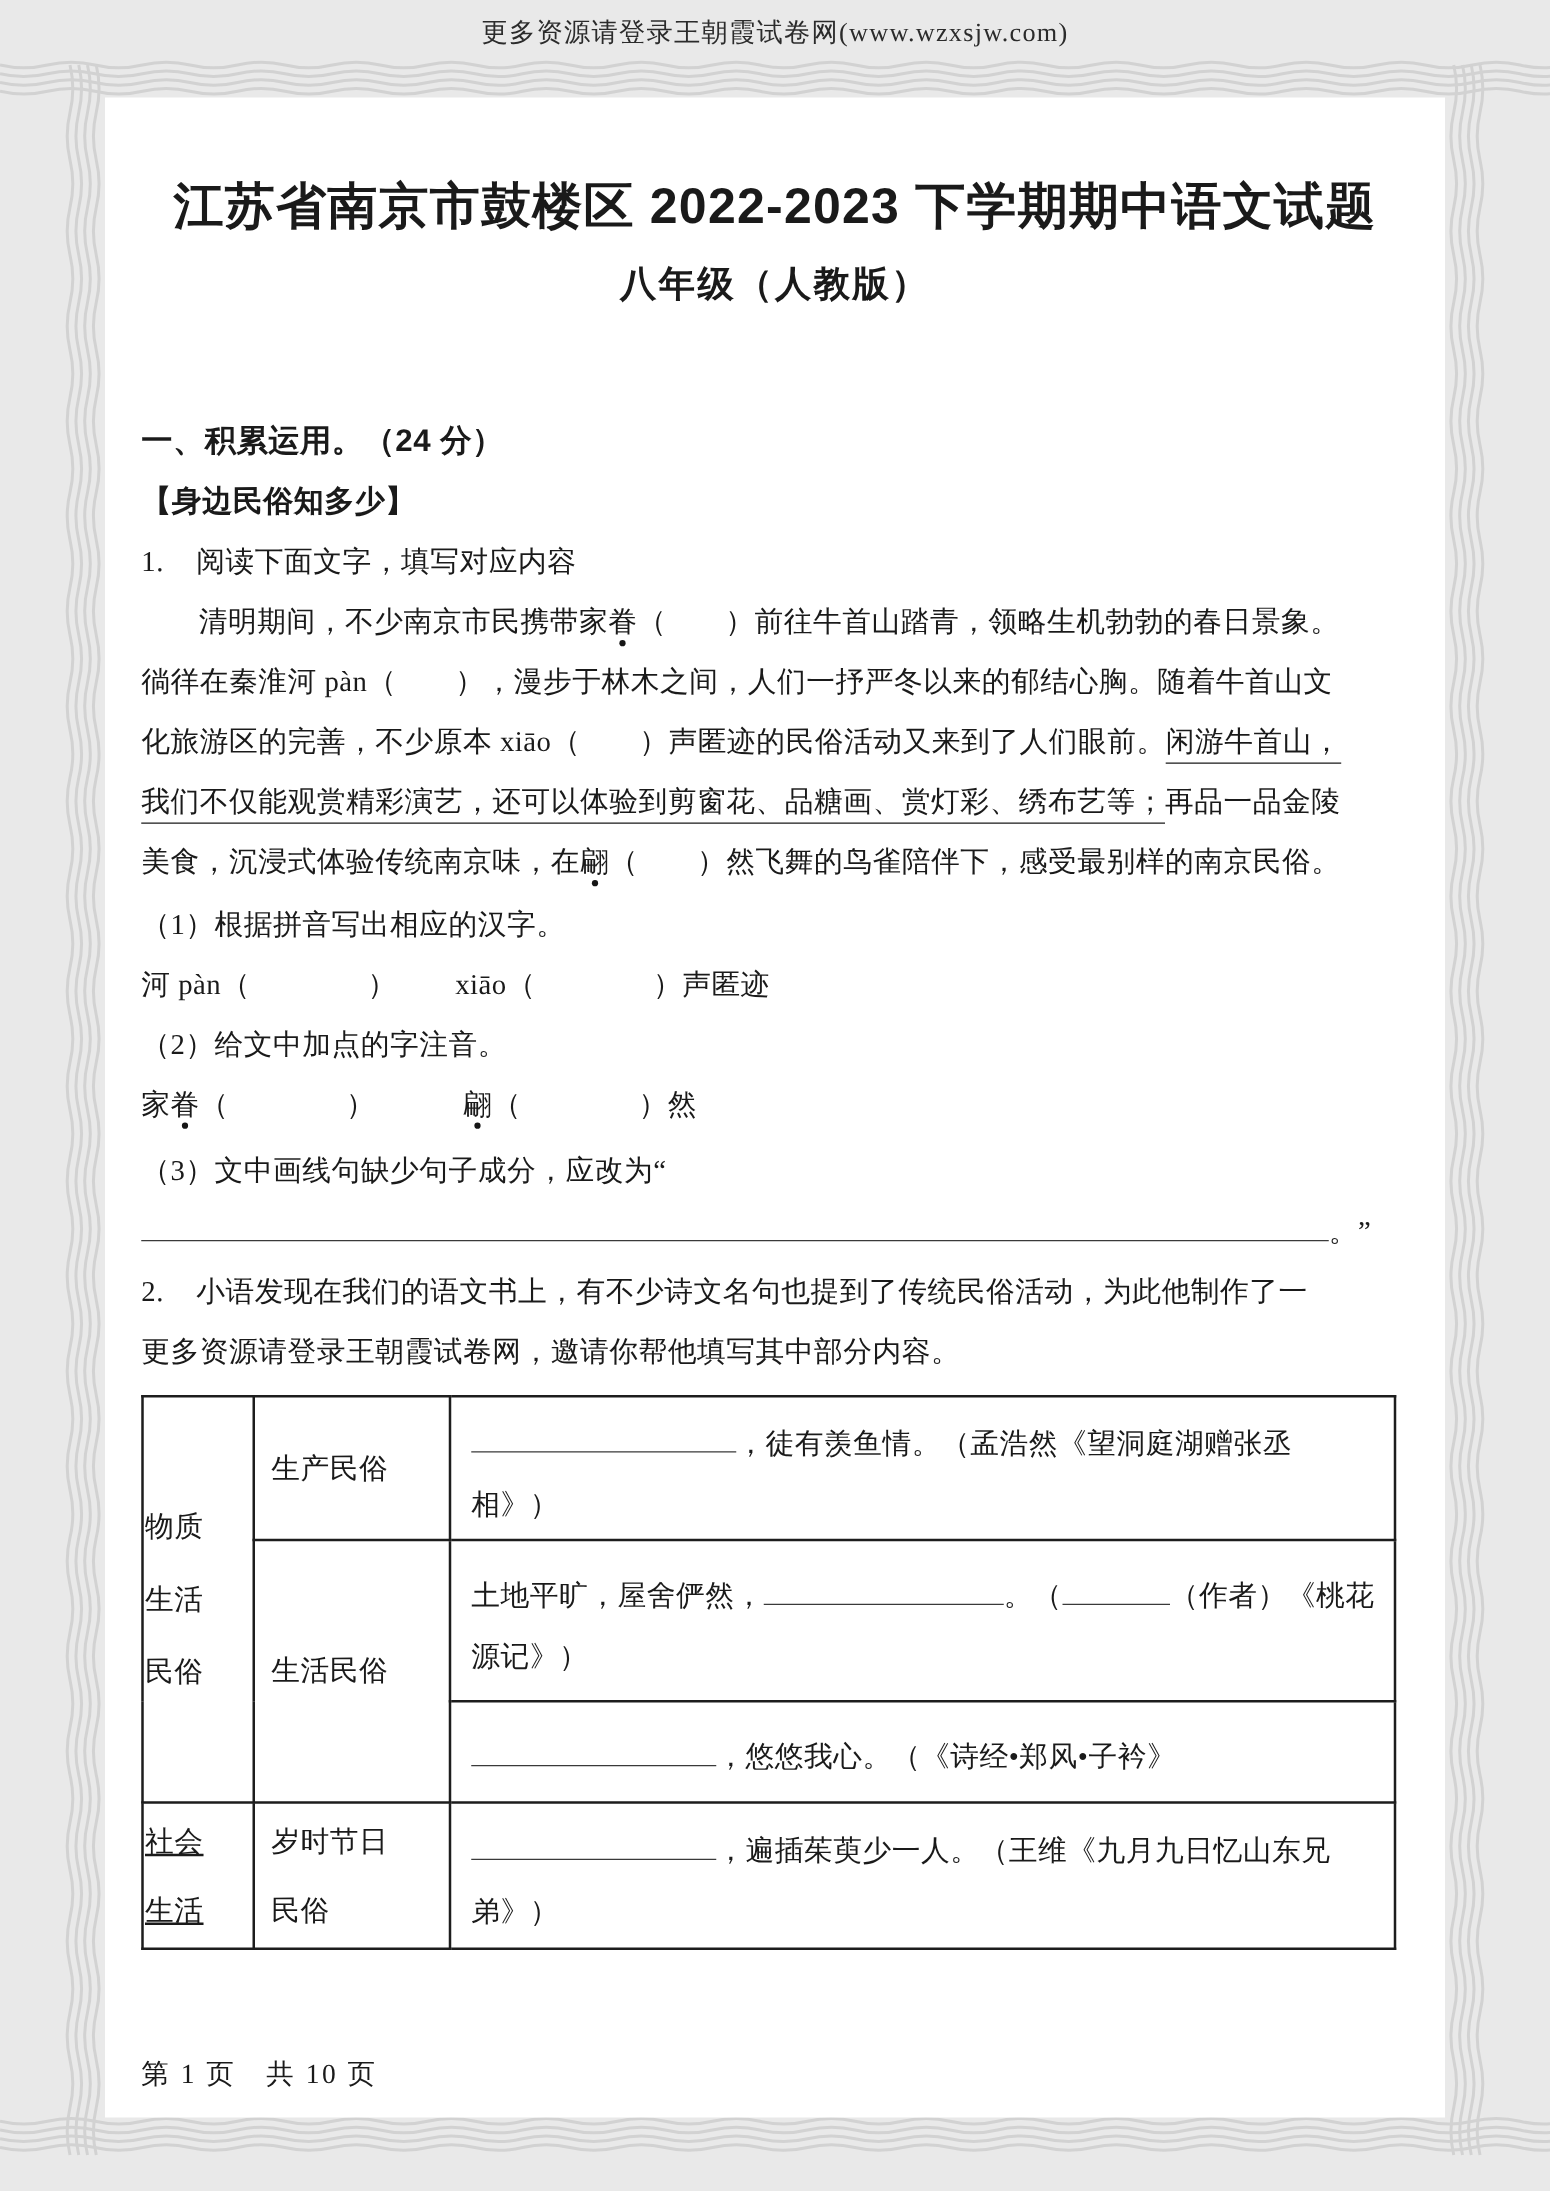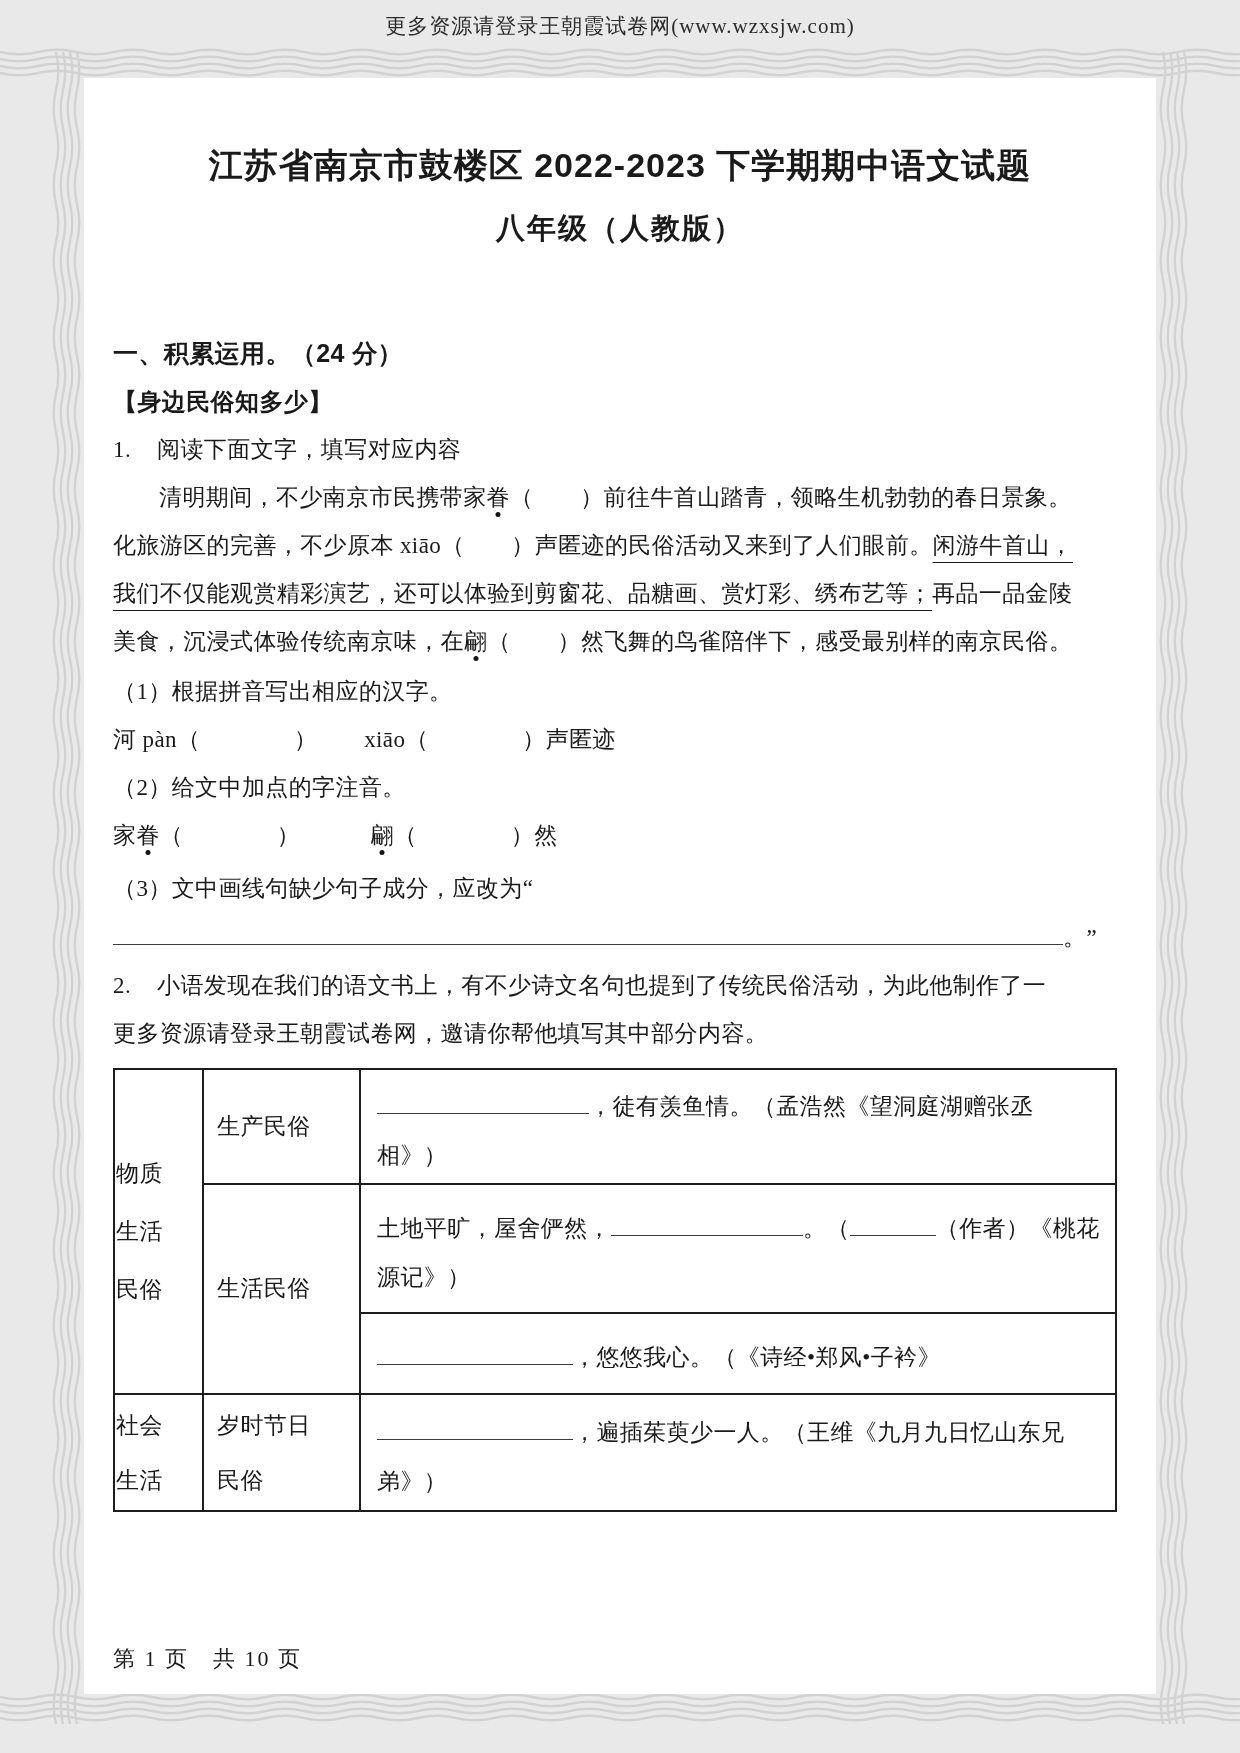--- a/index.html
+++ b/index.html
@@ -12,21 +12,21 @@
   #border-svg path{fill:none;stroke:#d2d2d2;stroke-width:2.4;}
   .paper{position:absolute;left:84px;top:78px;width:1072px;height:1616px;background:#ffffff;z-index:2;}
   .site-notice{
     position:absolute;top:12px;left:0;width:1240px;text-align:center;z-index:3;
     font-size:21px;color:#2b2b2b;letter-spacing:1px;
   }
   .content{
     position:absolute;left:113px;top:140px;width:1014px;z-index:3;
     font-size:23px;line-height:48px;letter-spacing:0.4px;
   }
-  .exam-title{font-family:"Liberation Sans","DejaVu Sans",sans-serif;font-weight:bold;font-size:34px;line-height:50px;text-align:center;letter-spacing:1px;}
+  .exam-title{font-family:"Liberation Sans","DejaVu Sans",sans-serif;font-weight:bold;font-size:40px;line-height:50px;text-align:center;letter-spacing:1px;}
   .exam-subtitle{font-family:"Liberation Sans","DejaVu Sans",sans-serif;font-weight:bold;font-size:29px;line-height:50px;text-align:center;margin-top:13px;letter-spacing:2px;}
   .sec-heading{font-family:"Liberation Sans","DejaVu Sans",sans-serif;font-weight:bold;font-size:25px;line-height:50px;margin-top:75px;}
   .topic{font-family:"Liberation Sans","DejaVu Sans",sans-serif;font-weight:bold;font-size:24px;line-height:48px;}
   .line{line-height:48px;white-space:nowrap;}
   .indent2{padding-left:46px;}
   .qnum{display:inline-block;margin-right:26px;}
   .dot{position:relative;}
   .dot::after{
     content:"";position:absolute;left:50%;bottom:-7px;transform:translateX(-50%);
     width:5px;height:5px;border-radius:50%;background:#151515;
@@ -81,20 +81,23 @@
   <div class="topic">【身边民俗知多少】</div>
 
   <div class="line">
     <span class="qnum">1.</span><span>阅读下面文字，填写对应内容</span>
   </div>
 
   <div class="line indent2">
     <span>清明期间，不少南京市民携带家</span><span class="dot">眷</span><span>（　　）前往牛首山踏青，领略生机勃勃的春日景象。</span>
   </div>
   <div class="line">
+    <span>徜徉在秦淮河 pàn（　　），漫步于林木之间，人们一抒严冬以来的郁结心胸。随着牛首山文</span>
+  </div>
+  <div class="line">
     <span>化旅游区的完善，不少原本 xiāo（　　）声匿迹的民俗活动又来到了人们眼前。</span><span class="uline">闲游牛首山，</span>
   </div>
   <div class="line">
     <span class="uline">我们不仅能观赏精彩演艺，还可以体验到剪窗花、品糖画、赏灯彩、绣布艺等；</span><span>再品一品金陵</span>
   </div>
   <div class="line">
     <span>美食，沉浸式体验传统南京味，在</span><span class="dot">翩</span><span>（　　）然飞舞的鸟雀陪伴下，感受最别样的南京民俗。</span>
   </div>
 
   <div class="line" style="margin-top:2px;">（1）根据拼音写出相应的汉字。</div>
@@ -138,21 +141,21 @@
       <td class="c3" style="height:119px;">
         <span>土地平旷，屋舍俨然，</span><span class="blank" style="width:192px;"></span><span>。（</span><span class="blank" style="width:86px;"></span><span>（作者）《桃花源记》）</span>
       </td>
     </tr>
     <tr>
       <td class="c3" style="height:71px;">
         <span class="blank" style="width:196px;"></span><span>，悠悠我心。（《诗经•郑风•子衿》</span>
       </td>
     </tr>
     <tr>
-      <td class="c1" style="height:113px;">
+      <td class="c1" style="height:113px;text-decoration:underline;">
         <div class="vstack2">
           <div>社会</div>
           <div>生活</div>
         </div>
       </td>
       <td class="c2">
         <div class="vstack2">
           <div>岁时节日</div>
           <div>民俗</div>
         </div>

